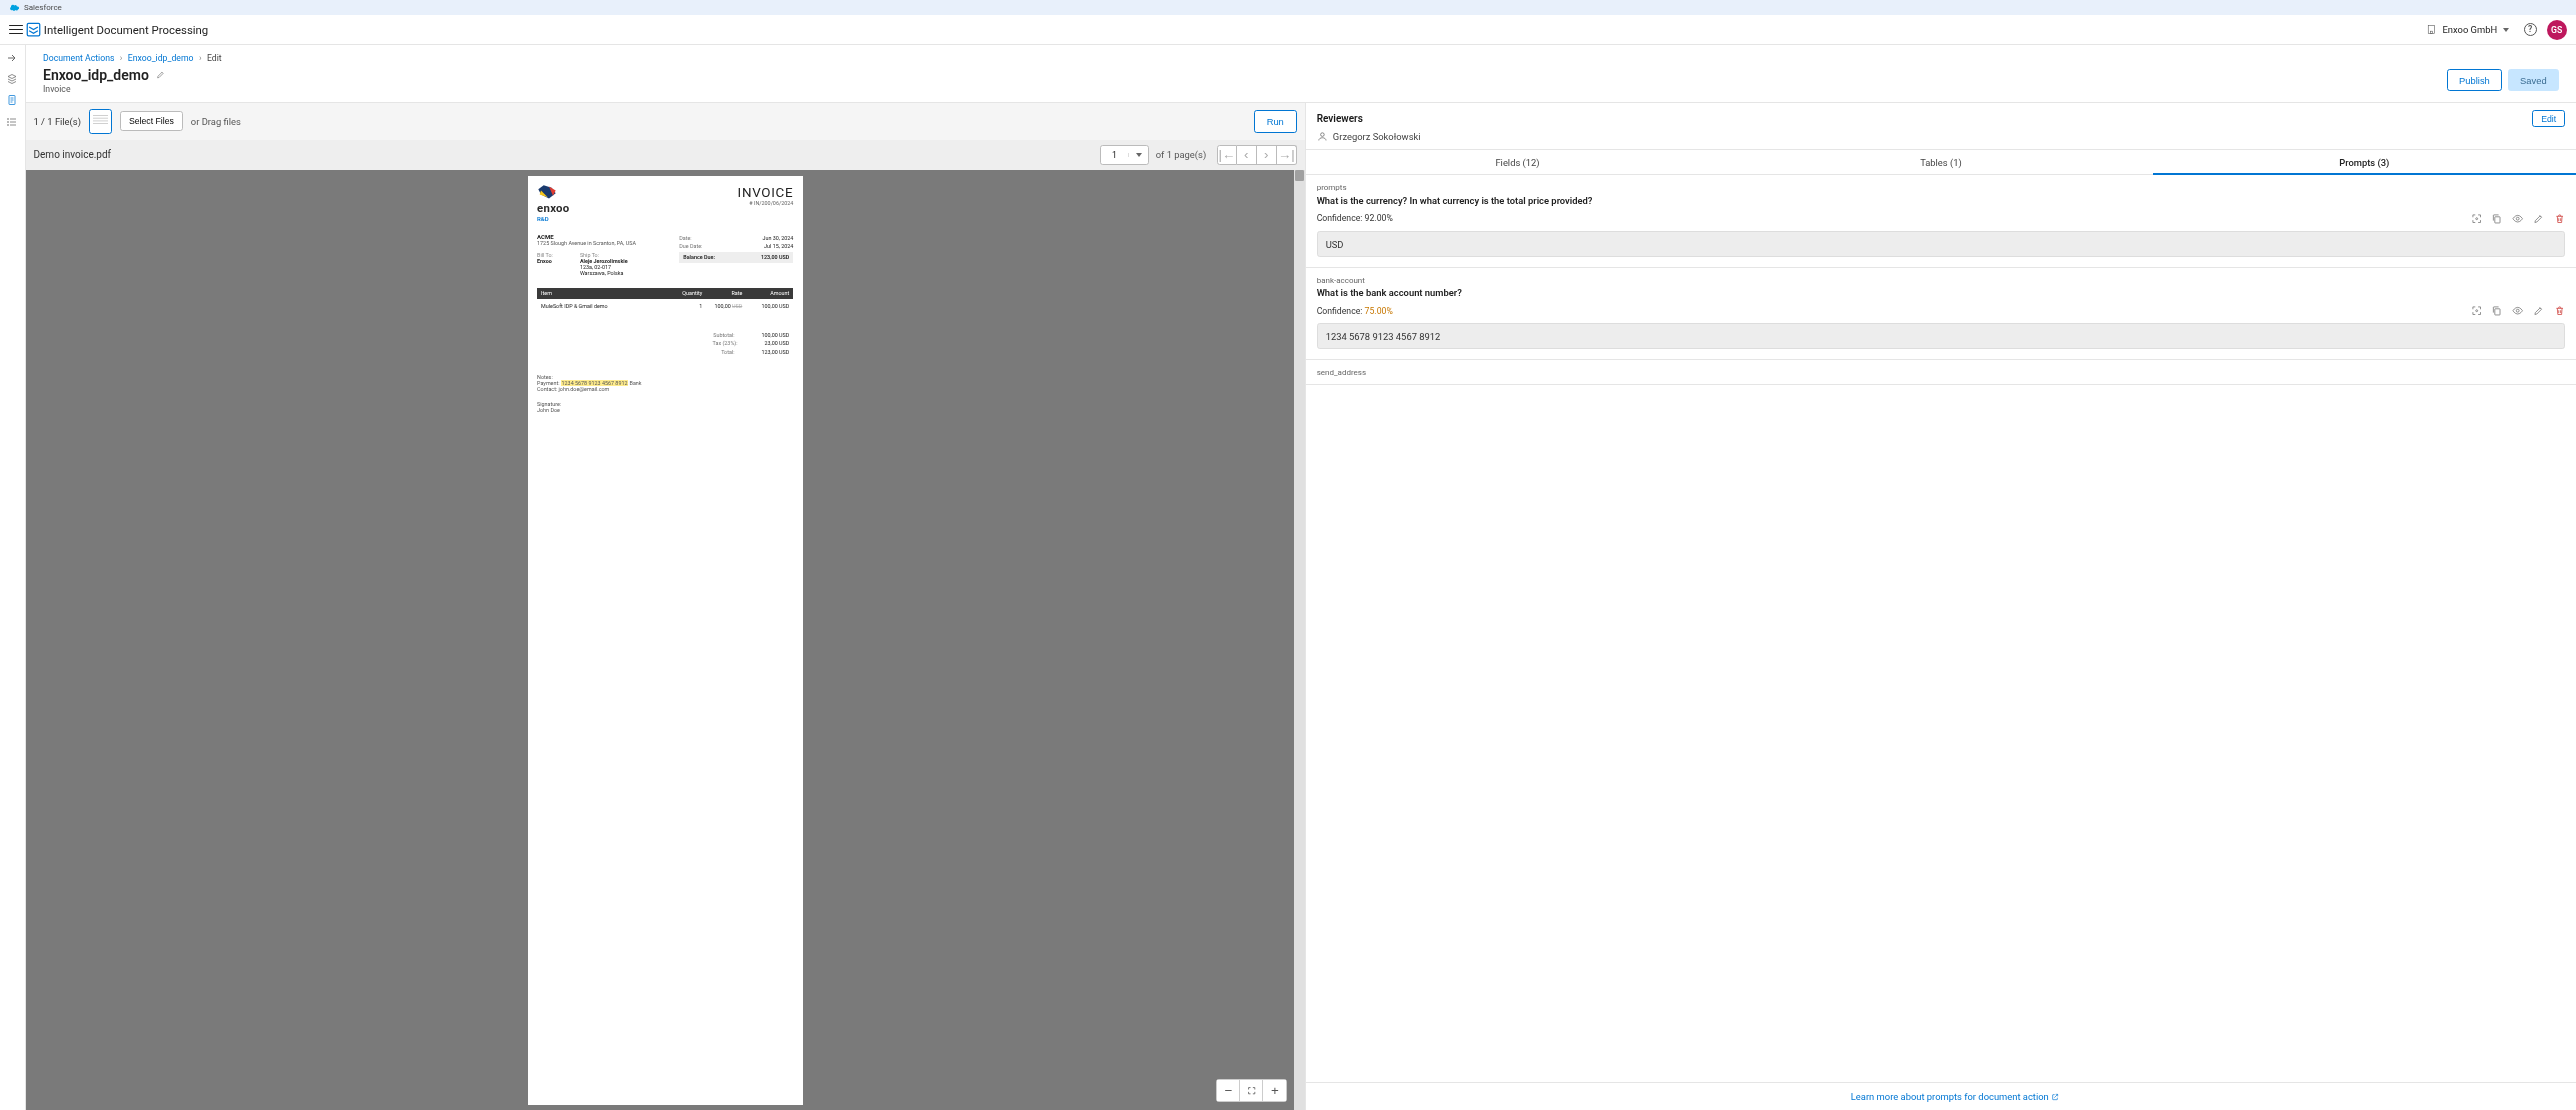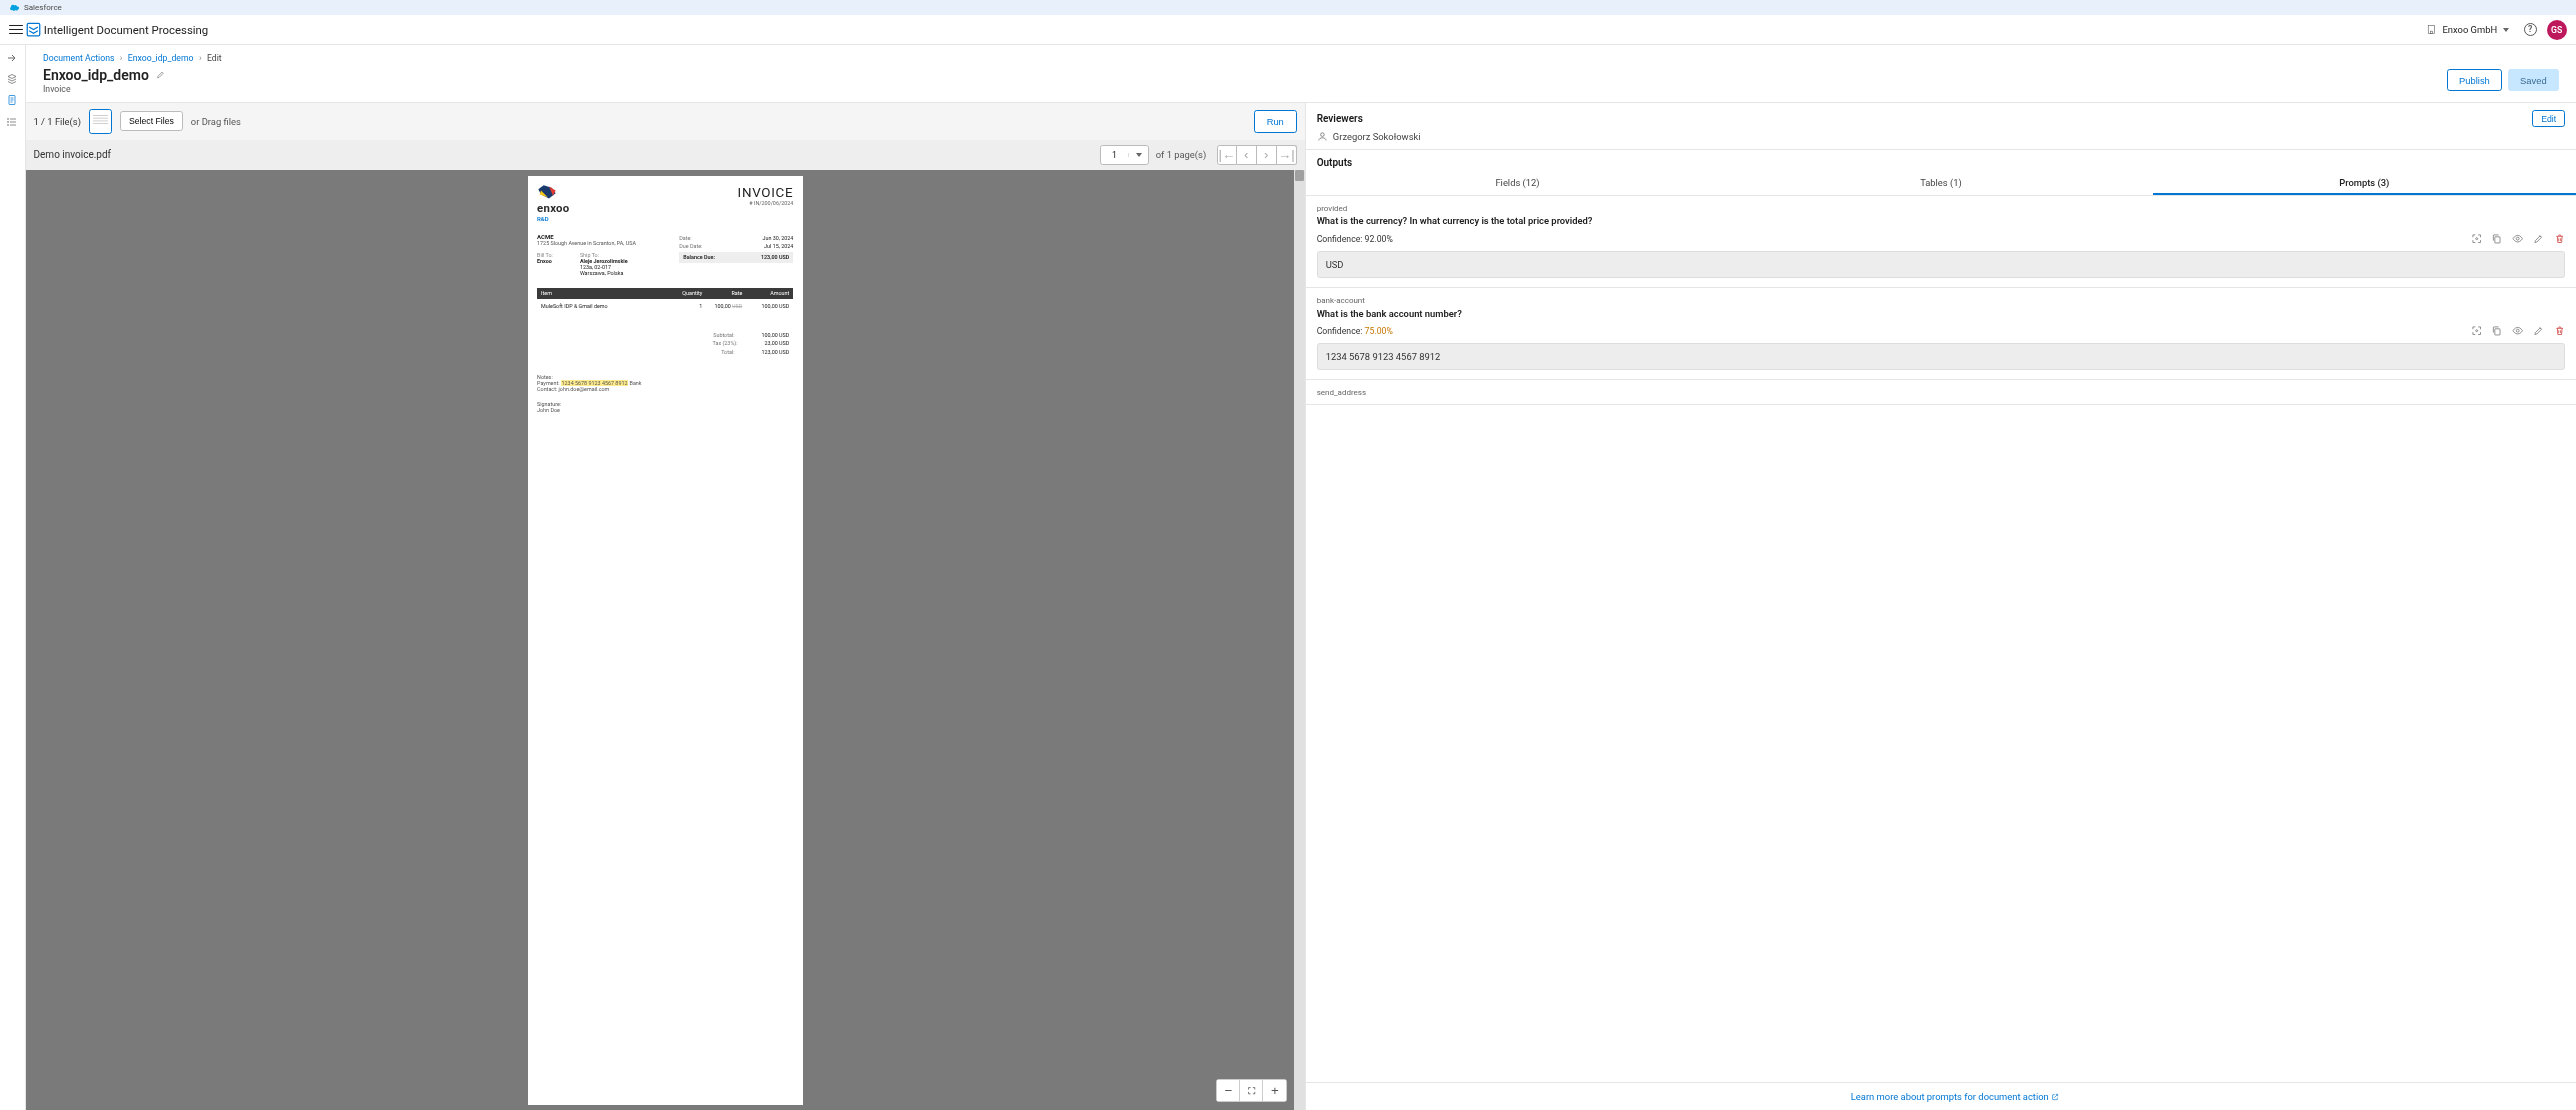--- a/index.html
+++ b/index.html
@@ -383,31 +383,30 @@
           <button class="edit-btn">Edit</button>
         </div>
         <div class="reviewer-row">
           <svg viewBox="0 0 24 24" stroke="#555" stroke-width="1.5" fill="none">
               <circle cx="12" cy="8" r="4"></circle>
               <path d="M4 21c0-4 4-6 8-6s8 2 8 6"></path>
             </svg>
           <span>Grzegorz Sokołowski</span>
         </div>
 
-        <div class="outputs-head">Outputs</div>
         <div class="tabs">
           <div class="tab">Fields (12)</div>
           <div class="tab">Tables (1)</div>
           <div class="tab active">Prompts (3)</div>
         </div>
 
         <div class="list-wrap">
 
           <div class="prompt-card">
-            <div class="prompt-key">provided</div>
+            <div class="prompt-key">prompts</div>
             <div class="prompt-q">What is the currency? In what currency is the total price provided?</div>
             <div class="prompt-conf-row">
               <div class="prompt-conf"><span>Confidence: </span><span>92.00%</span></div>
               <div class="sp"></div>
               <div class="prompt-icons">
                 <span>
                     <svg viewBox="0 0 24 24" stroke="#666" stroke-width="1.5" fill="none">
                       <path d="M4 9V4h5M20 9V4h-5M4 15v5h5M20 15v5h-5"></path>
                       <circle cx="12" cy="12" r="2"></circle>
                     </svg>

